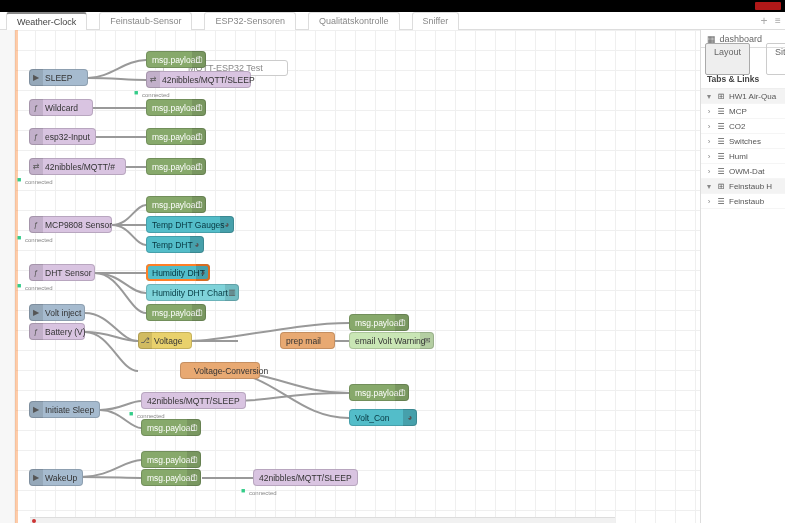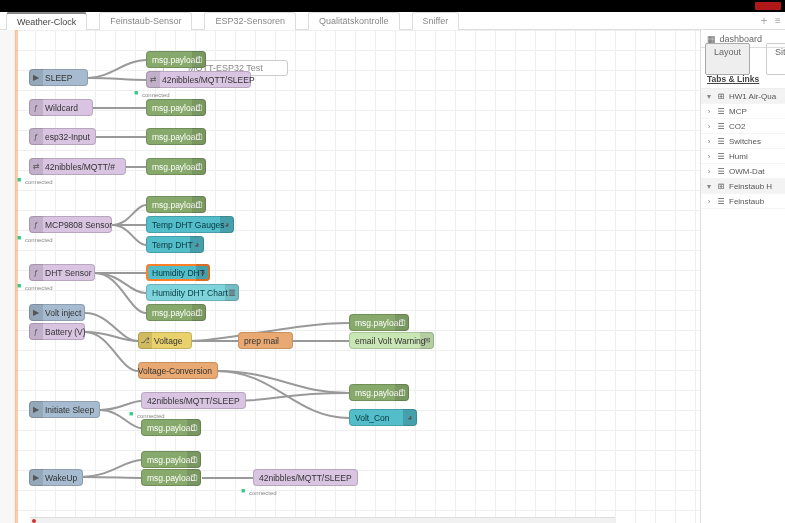--- a/index.html
+++ b/index.html
@@ -26,29 +26,29 @@
   .node .dot { position:absolute; left:-12px; bottom:-8px; font-size:7px; color:#3c8; }
   .node .dottxt { position:absolute; left:-4px; bottom:-10px; font-size:6px; color:#888; }
   .n-blue   { background:#a6bbcf; }
   .n-purple { background:#d9c4e1; }
   .n-green  { background:#87a96b; color:#fff; padding-left:6px; padding-right:16px;}
   .n-green .icon-r{ color:#fff;}
   .n-teal   { background:#53bdc9; color:#063740; padding-right:16px;}
   .n-teal .icon-r{ background:rgba(0,0,0,.15);}
   .n-tealL  { background:#7fd3da; color:#083d45; padding-right:16px;text-align:center;}
   .n-yellow { background:#e9d16c; padding-left:16px; padding-right:6px;}
-  .n-orange { background:#e8a972; }
+  .n-orange { background:#e8a972;margin-left:42px; }
   .n-mail   { background:#c9e6b5; padding-right:16px;}
   .sidebar { width:85px; border-left:1px solid #ddd; display:flex; flex-direction:column; background:#fff; }
   .side-head { height:18px; display:flex; align-items:center; padding:0 6px; font-size:9px; color:#666; border-bottom:1px solid #ddd;}
   .side-head .dicon { margin-right:4px; }
   .side-tabs { display:flex; height:22px; align-items:center; padding:0 4px;}
   .side-tab { height:32px; line-height:17px; padding:0 8px; border:1px solid #ccc; font-size:9px; color:#666; border-radius:2px; }
   .side-tab.active { background:#eee; border-color:#aaa;}
-  .side-section { font-size:8.5px; color:#444; font-weight:bold; padding:4px 6px; border-bottom:1px solid #eee;text-decoration:underline;}
+  .side-section { font-size:8.5px; color:#444; font-weight:bold; padding:4px 6px; border-bottom:1px solid #eee;}
   .tree { font-size:8px; color:#555; }
   .tree .row { display:flex; align-items:center; height:15px; padding:0 2px 0 4px; gap:3px; border-bottom:1px solid #f5f5f5;}
   .tree .row.group { background:#f3f3f3; }
   .tree .chev { width:8px; text-align:center; color:#888;}
   .tree .gi { width:10px; text-align:center;}
   .footer { position:absolute; left:15px; right:85px; bottom:0; height:6px; background:#f1f1f1; border-top:1px solid #ddd;}
   .footer .dot { position:absolute; left:2px; top:1px; width:4px; height:4px; background:#c33; border-radius:50%; }
 </style>
 </head>
 <body>
@@ -193,21 +193,21 @@
         <span class="icon-r">▥</span>
       </div>
     <div class="node n-green icon-right" style="left:131px; top:274px; width:60px;">
         <span>msg.payload</span>
         <span class="icon-r">▢</span>
       </div>
     <div class="node n-yellow" style="left:123px; top:302px; width:54px;">
         <span class="icon">⎇</span>
         <span>Voltage</span>
       </div>
-    <div class="node n-orange" style="left:123px; top:332px; width:80px; padding-left:14px;justify-content:flex-end;">
+    <div class="node n-orange" style="left:123px; top:332px; width:80px; padding-left:14px;">
         <span>Voltage-Conversion</span>
       </div>
     <div class="node n-purple" style="left:126px; top:362px; width:105px;padding-left:6px;">
         <span>42nibbles/MQTT/SLEEP</span>
         <span class="dot">■</span>
         <span class="dottxt">connected</span>
       </div>
     <div class="node n-green icon-right" style="left:126px; top:389px; width:60px;">
         <span>msg.payload</span>
         <span class="icon-r">▢</span>

